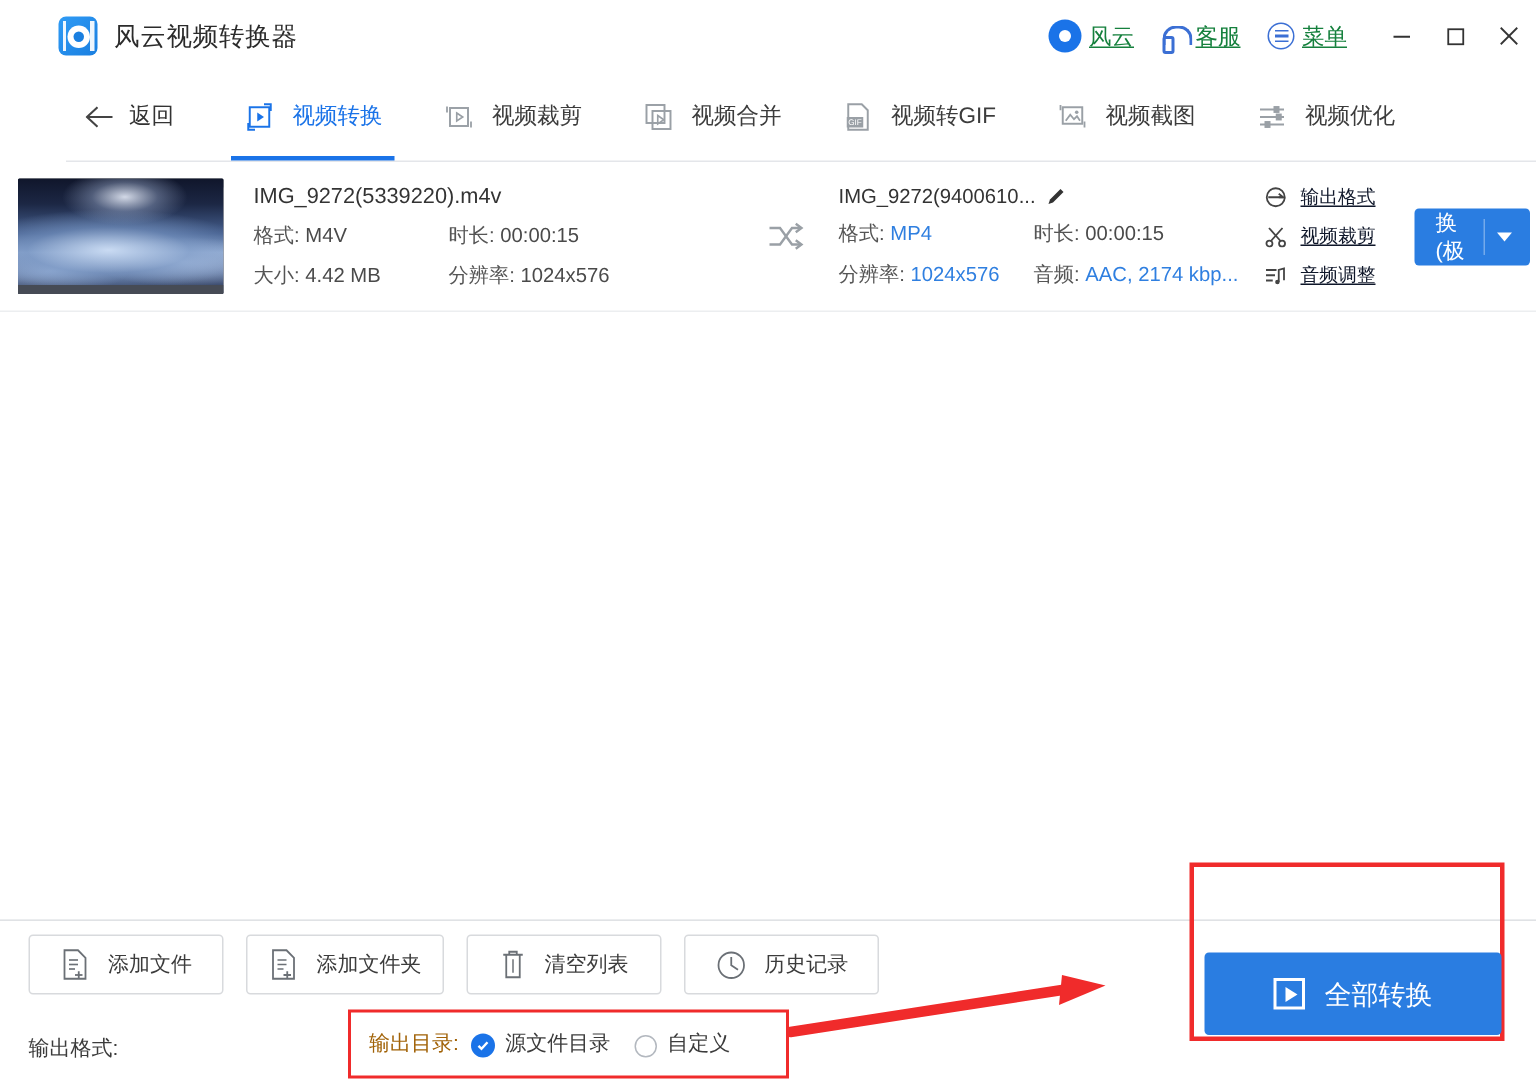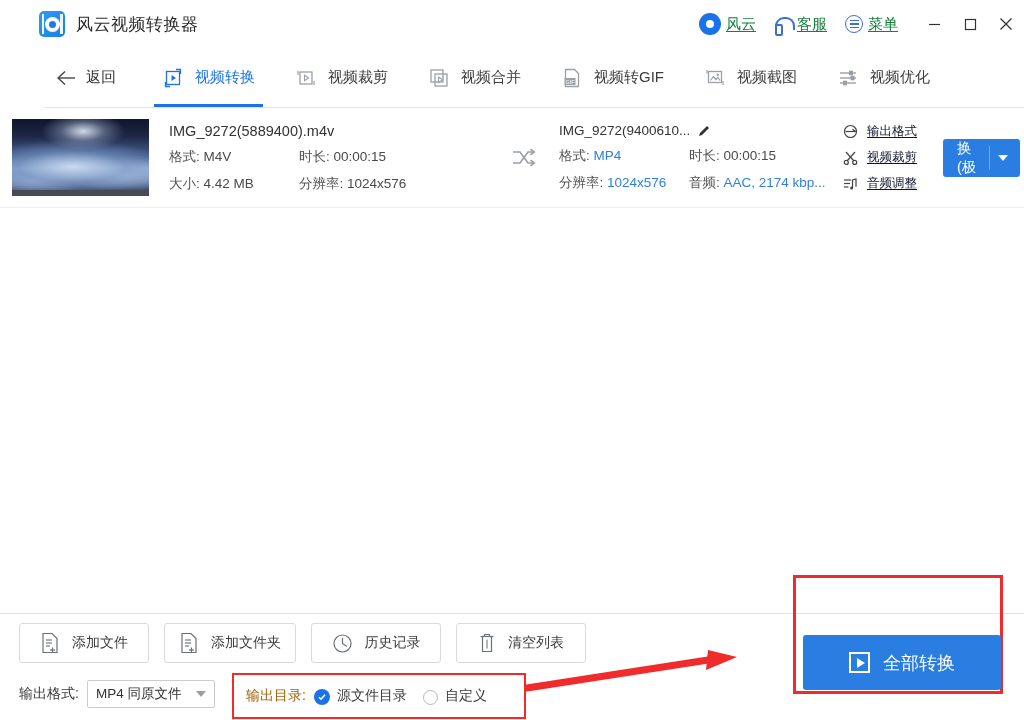--- a/index.html
+++ b/index.html
@@ -341,21 +341,21 @@
   <div class="filelist">
     <div class="file-row">
 
       <div class="thumb">
         <div class="bar-top"></div>
         <div class="sky"></div>
         <div class="bar-bot"></div>
       </div>
 
       <div class="src-info">
-        <div class="src-name">IMG_9272(5889400).m4v</div>
+        <div class="src-name">IMG_9272(5339220).m4v</div>
         <div class="meta-grid">
           <div class="col">
             <span class="lbl-g">格式:</span>
             <span>M4V</span>
           </div>
           <div class="col w2">
             <span class="lbl-g">时长:</span>
             <span>00:00:15</span>
           </div>
         </div>
@@ -472,45 +472,41 @@
           <line x1="6" y1="8" x2="12" y2="8" stroke="#6b7076" stroke-width="1.1"></line>
           <line x1="6" y1="11" x2="12" y2="11" stroke="#6b7076" stroke-width="1.1"></line>
           <line x1="6" y1="14" x2="10" y2="14" stroke="#6b7076" stroke-width="1.1"></line>
           <line x1="12.5" y1="15.5" x2="12.5" y2="20.5" stroke="#6b7076" stroke-width="1.2"></line>
           <line x1="10" y1="18" x2="15" y2="18" stroke="#6b7076" stroke-width="1.2"></line>
         </svg>
         <span>添加文件夹</span>
       </div>
 
       <div class="bbtn">
-        <svg width="21" height="21" viewBox="0 0 21 21">
-          <circle cx="10.5" cy="10.5" r="8.5" fill="none" stroke="#6b7076" stroke-width="1.2"></circle>
-          <polyline points="10.5,5 10.5,10.5 15,13.5" fill="none" stroke="#6b7076" stroke-width="1.2"></polyline>
-        </svg>
-        <span>历史记录</span>
-      </div>
-
-      <div class="bbtn">
         <svg width="18" height="22" viewBox="0 0 18 22">
           <line x1="2.5" y1="4.5" x2="15.5" y2="4.5" stroke="#6b7076" stroke-width="1.2"></line>
           <path d="M4.5 4.5 v15 h9 v-15" fill="none" stroke="#6b7076" stroke-width="1.2"></path>
           <path d="M6.5 4.5 v-2 h5 v2" fill="none" stroke="#6b7076" stroke-width="1.2"></path>
           <line x1="9" y1="7.5" x2="9" y2="16.5" stroke="#6b7076" stroke-width="1"></line>
         </svg>
         <span>清空列表</span>
       </div>
 
+      <div class="bbtn">
+        <svg width="21" height="21" viewBox="0 0 21 21">
+          <circle cx="10.5" cy="10.5" r="8.5" fill="none" stroke="#6b7076" stroke-width="1.2"></circle>
+          <polyline points="10.5,5 10.5,10.5 15,13.5" fill="none" stroke="#6b7076" stroke-width="1.2"></polyline>
+        </svg>
+        <span>历史记录</span>
+      </div>
+
     </div>
 
     <div class="fmt-row">
       <span class="fmt-label">输出格式:</span>
-      <div class="fmt-select">
-        <span>MP4 同原文件</span>
-        <span class="caret"></span>
-      </div>
     </div>
 
     <div class="outdir-box">
       <span class="outdir-label">输出目录:</span>
       <label class="radio-opt">
         <span class="radio-on">
           <svg width="10" height="10" viewBox="0 0 10 10">
               <polyline points="2,5.2 4,7.2 8,2.8" fill="none" stroke="#fff" stroke-width="1.6"></polyline>
             </svg>
         </span>

